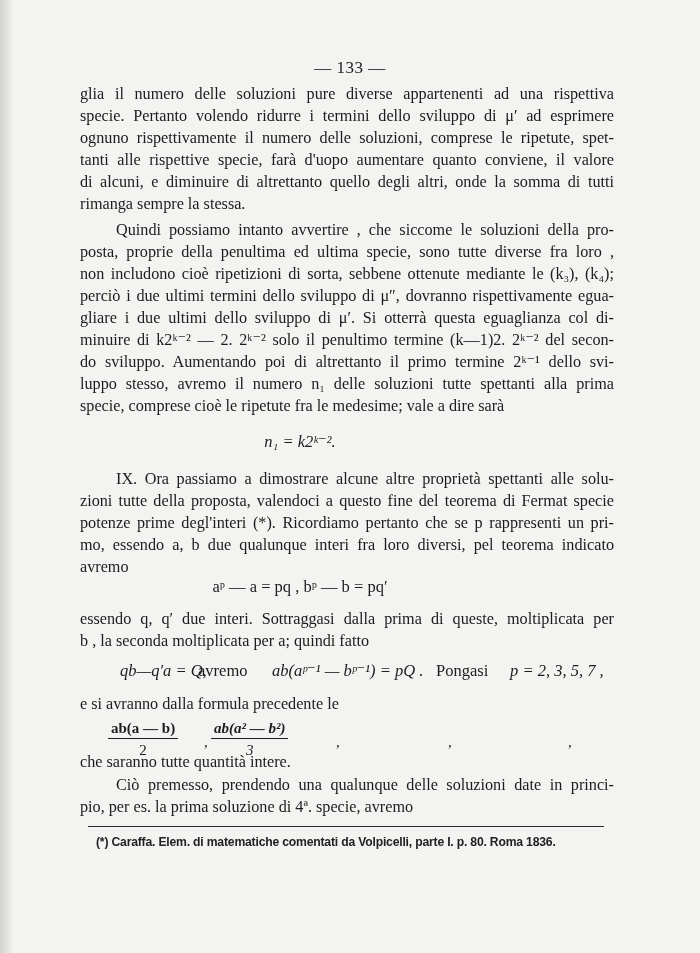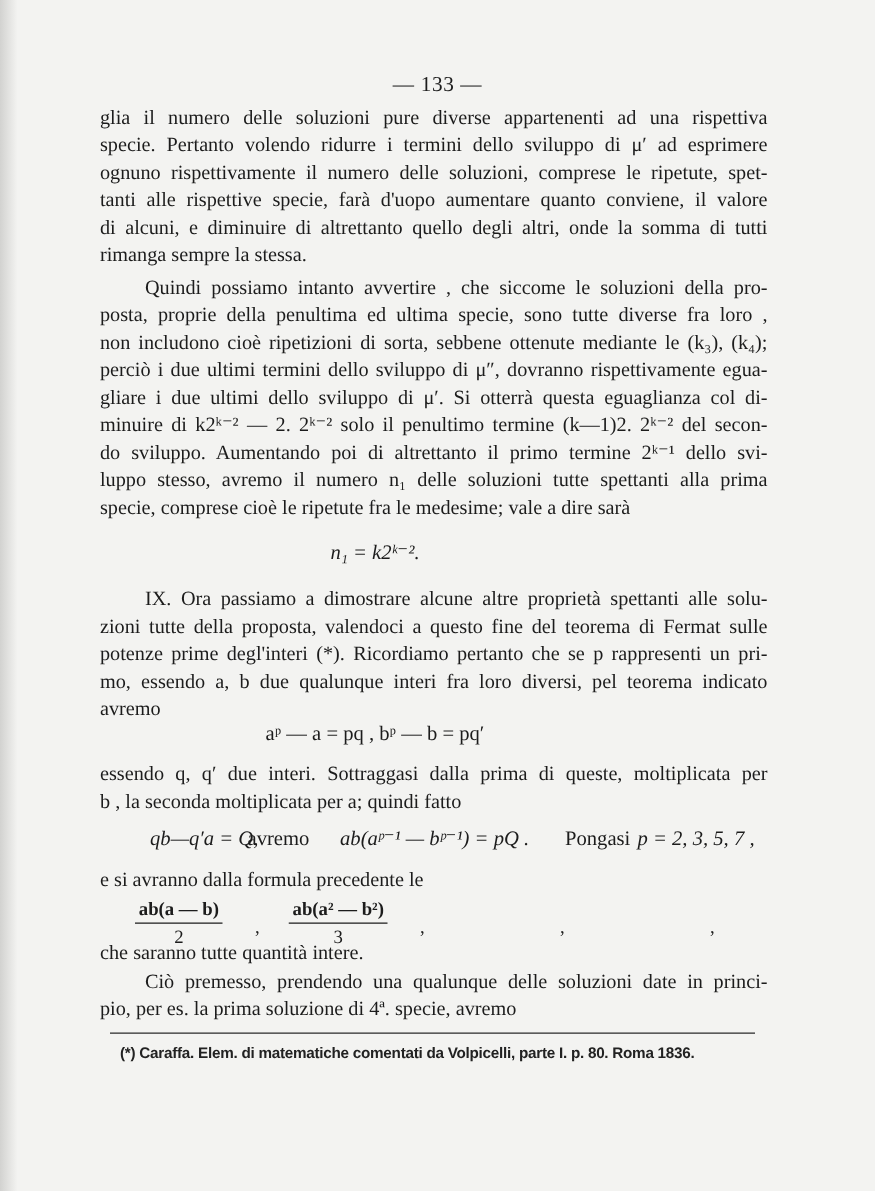--- a/index.html
+++ b/index.html
@@ -74,50 +74,50 @@
   <div class="line" style="top:329px">minuire di k2ᵏ⁻² — 2. 2ᵏ⁻² solo il penultimo termine (k—1)2. 2ᵏ⁻² del secon-</div>
   <div class="line" style="top:351px">do sviluppo. Aumentando poi di altrettanto il primo termine 2ᵏ⁻¹ dello svi-</div>
   <div class="line" style="top:373px">luppo stesso, avremo il numero n₁ delle soluzioni tutte spettanti alla prima</div>
   <div class="line last" style="top:395px">specie, comprese cioè le ripetute fra le medesime; vale a dire sarà</div>
 </div>
 
 <div class="center-formula" style="top:431px; font-style:italic;">n₁ = k2ᵏ⁻².</div>
 
 <div>
   <div class="line indent" style="top:468px">IX. Ora passiamo a dimostrare alcune altre proprietà spettanti alle solu-</div>
-  <div class="line" style="top:490px">zioni tutte della proposta, valendoci a questo fine del teorema di Fermat sulle</div>
+  <div class="line" style="top:490px">zioni tutte della proposta, valendoci a questo fine del teorema di Fermat specie</div>
   <div class="line" style="top:512px">potenze prime degl'interi (*). Ricordiamo pertanto che se p rappresenti un pri-</div>
   <div class="line" style="top:534px">mo, essendo a, b due qualunque interi fra loro diversi, pel teorema indicato</div>
   <div class="line last" style="top:556px">avremo</div>
 </div>
 
 <div class="center-formula" style="top:576px; ">aᵖ — a = pq ,   bᵖ — b = pq′</div>
 
 <div>
   <div class="line" style="top:608px">essendo q, q′ due interi. Sottraggasi dalla prima di queste, moltiplicata per</div>
   <div class="line last" style="top:630px">b , la seconda moltiplicata per a; quindi fatto</div>
 </div>
 
 <div style="position:absolute; top:660px; left:80px; width:560px; font-size:16.5px; line-height:22px; white-space:nowrap;">
   <span style="font-style:italic; position:absolute; left:0;margin-left:40px;">qb—q′a = Q,</span>
   <span style="position:absolute; left:118px;">avremo</span>
   <span style="font-style:italic; position:absolute; left:192px;">ab(aᵖ⁻¹ — bᵖ⁻¹) = pQ .</span>
-  <span style="position:absolute; left:372px;text-align:center;">Pongasi</span>
+  <span style="position:absolute; left:356px;text-align:center;">Pongasi</span>
   <span style="font-style:italic; position:absolute; left:430px;">p = 2, 3, 5, 7 ,</span>
 </div>
 
 <div class="line last" style="top:693px">e si avranno dalla formula precedente le</div>
 
 <div class="frac-row" style="top:718px;">
   <div class="frac" style="left:0;">
     <span class="num">ab(a — b)</span>
     <span class="den">2</span>
   </div>
   <span class="sep" style="left:96px;">,</span>
-  <div class="frac" style="left:123px;">
+  <div class="frac" style="left:103px;font-style:italic;">
     <span class="num">ab(a² — b²)</span>
     <span class="den">3</span>
   </div>
   <span class="sep" style="left:228px;">,</span>
   <span class="sep" style="left:340px;">,</span>
   <span class="sep" style="left:460px;">,</span>
 </div>
 
 <div class="line last" style="top:751px">che saranno tutte quantità intere.</div>
 

